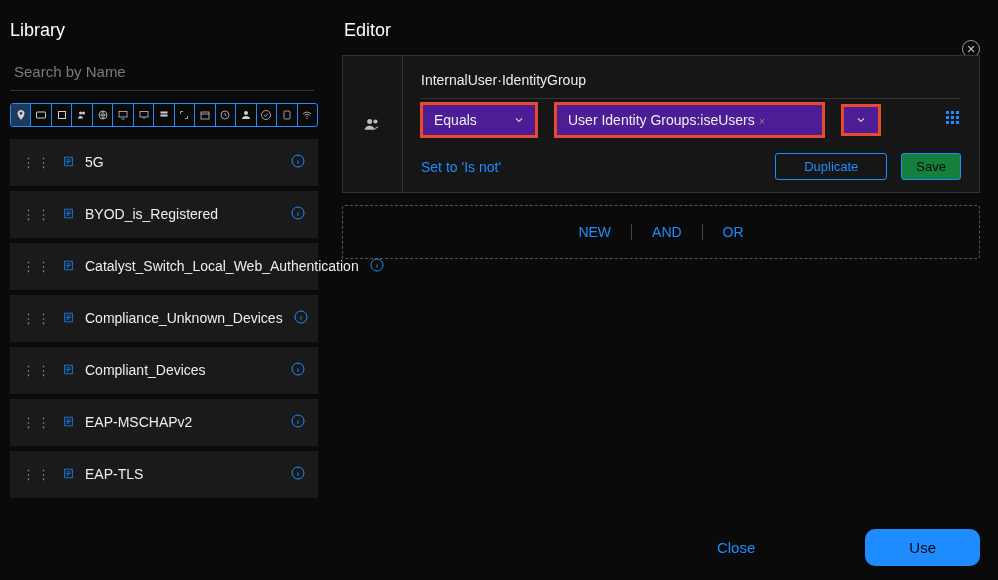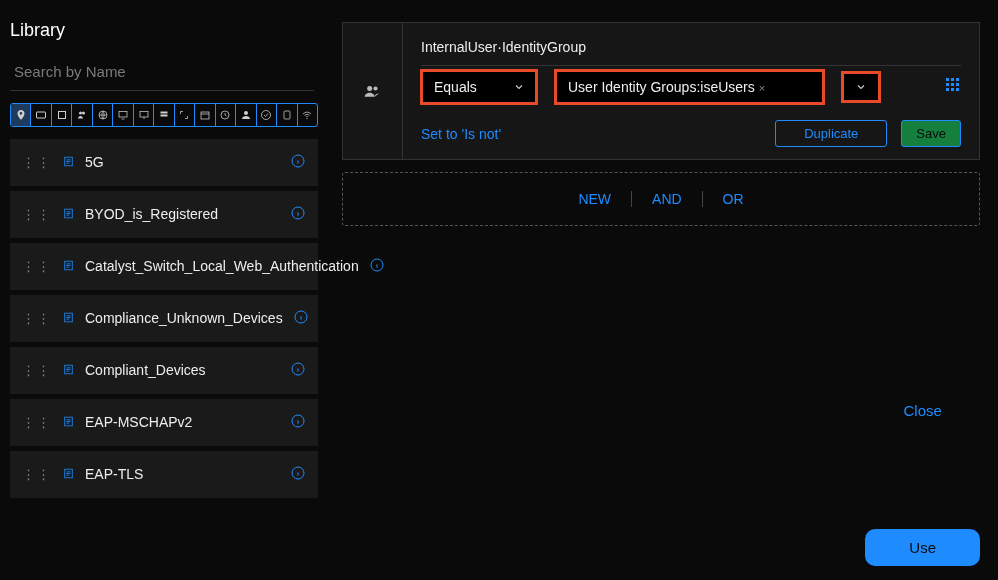--- a/index.html
+++ b/index.html
@@ -98,21 +98,21 @@
   border-bottom: 1px solid #333;
   margin-bottom: 4px;
 }
 .cond-row {
   display: flex;
   align-items: center;
   gap: 18px;
   margin-bottom: 16px;
 }
 .dropdown {
-  background: #000000;
+  background: #4c1d95;
   border: 1px solid #3a3a3a;
   padding: 8px 12px;
   font-size: 14px;
   color: #eee;
   display: flex;
   align-items: center;
   justify-content: space-between;
   cursor: pointer;
 }
 .dd-equals { width: 116px; }
@@ -174,21 +174,20 @@
 .add-zone .sep { border-left: 1px solid #444; margin: 0 14px; height: 16px; }
 .add-zone .opt { color: #1e8cff; font-size: 14px; cursor: pointer; }
 
 .footer {
   position: absolute;
   bottom: 14px;
   right: 18px;
   display: flex;
   align-items: center;
   gap: 110px;
-  flex-direction: column;
 }
 .footer .close-link { color: #1e8cff; font-size: 15px; cursor: pointer; }
 .footer .use-btn {
   background: #1e8cff;
   color: #0a0a0a;
   border: none;
   padding: 10px 44px;
   font-size: 15px;
   border-radius: 10px;
   cursor: pointer;
@@ -371,20 +370,21 @@
           </svg></span>
       <span class="item-label">EAP-TLS</span>
       <span class="info-icon"><svg viewBox="0 0 24 24">
             <circle cx="12" cy="12" r="9" stroke-width="1.5"></circle>
             <path d="M12 8h.01M12 11v5" stroke-width="1.5"></path>
           </svg></span>
     </div>
   </div>
 
   <div class="right">
+    <div class="section-title">Editor</div>
     <div class="close-circle">✕</div>
 
     <div class="editor-card">
       <div class="card-icon-col">
         <svg viewBox="0 0 24 16">
             <circle cx="8" cy="5" r="3"></circle>
             <circle cx="15" cy="5" r="2.5"></circle>
             <path d="M2 15c0-3 3-5 6-5s6 2 6 5M14 15c0-2.5 2-4 5-4"></path>
           </svg>
       </div>

